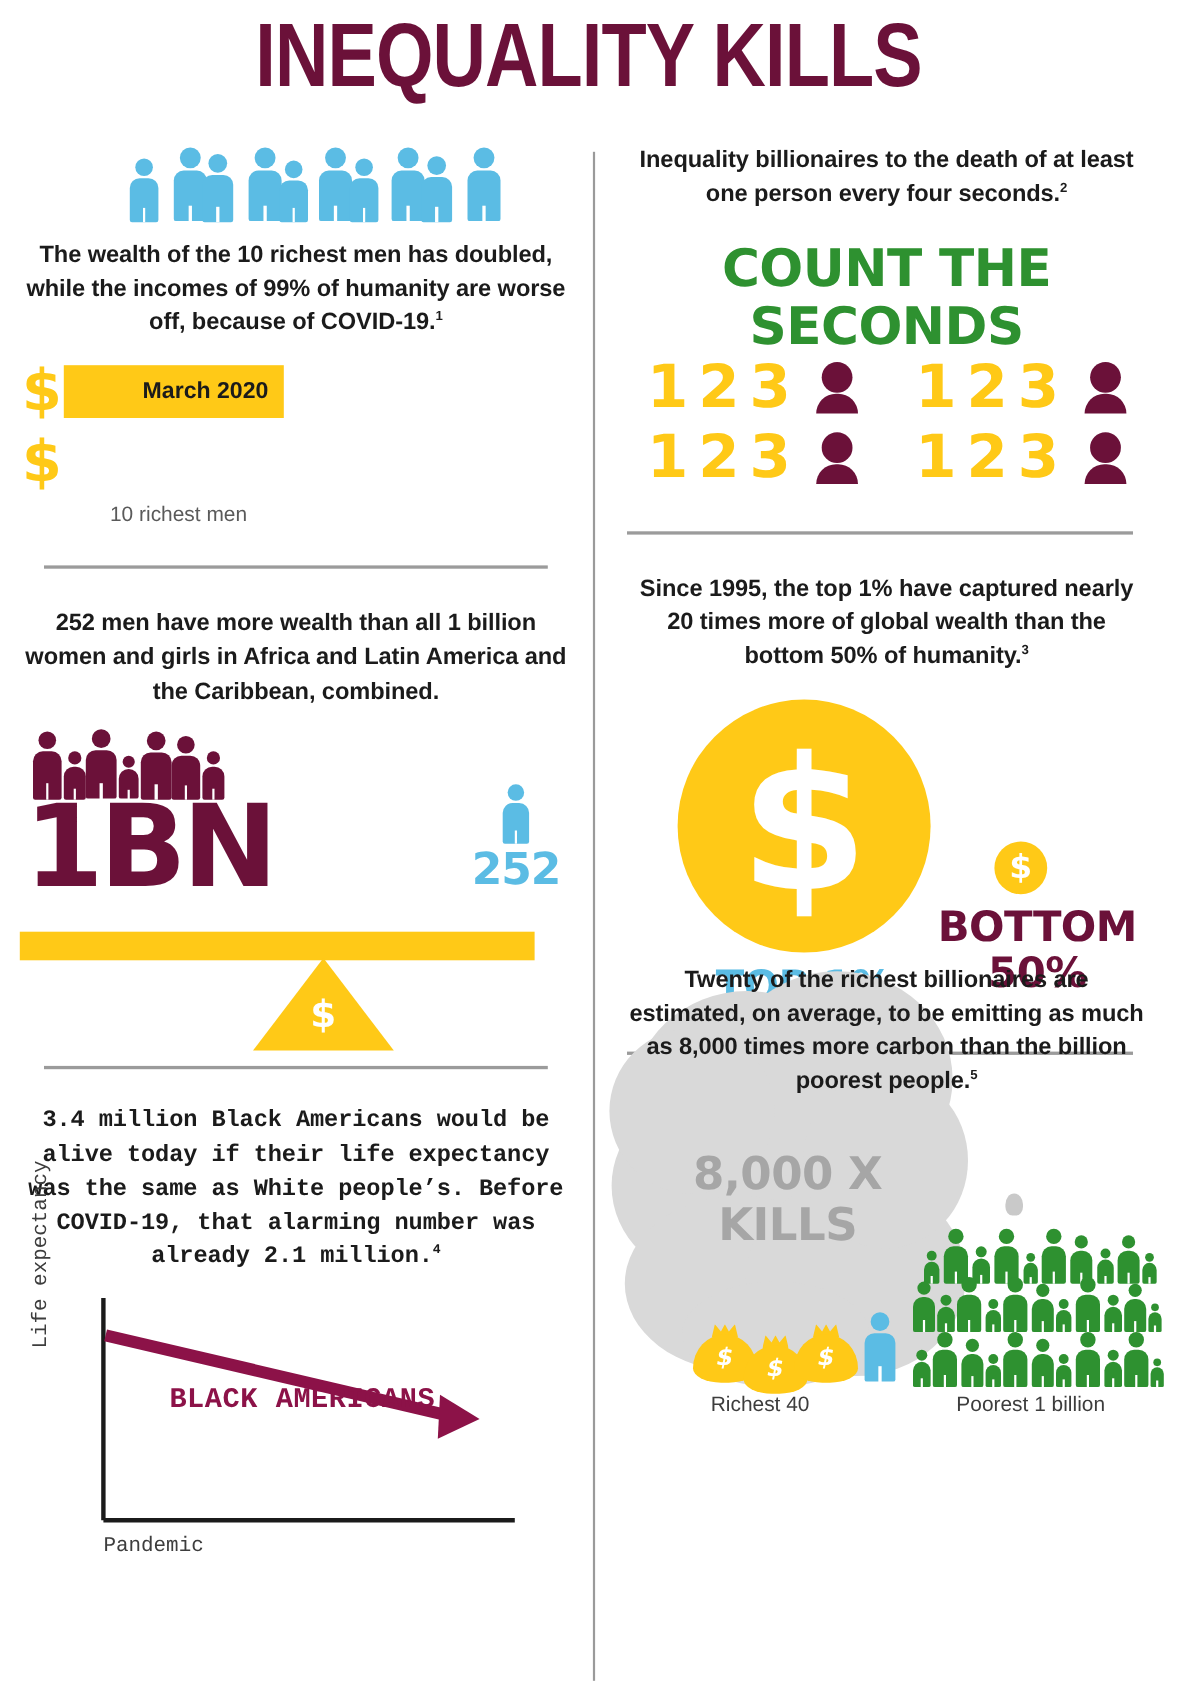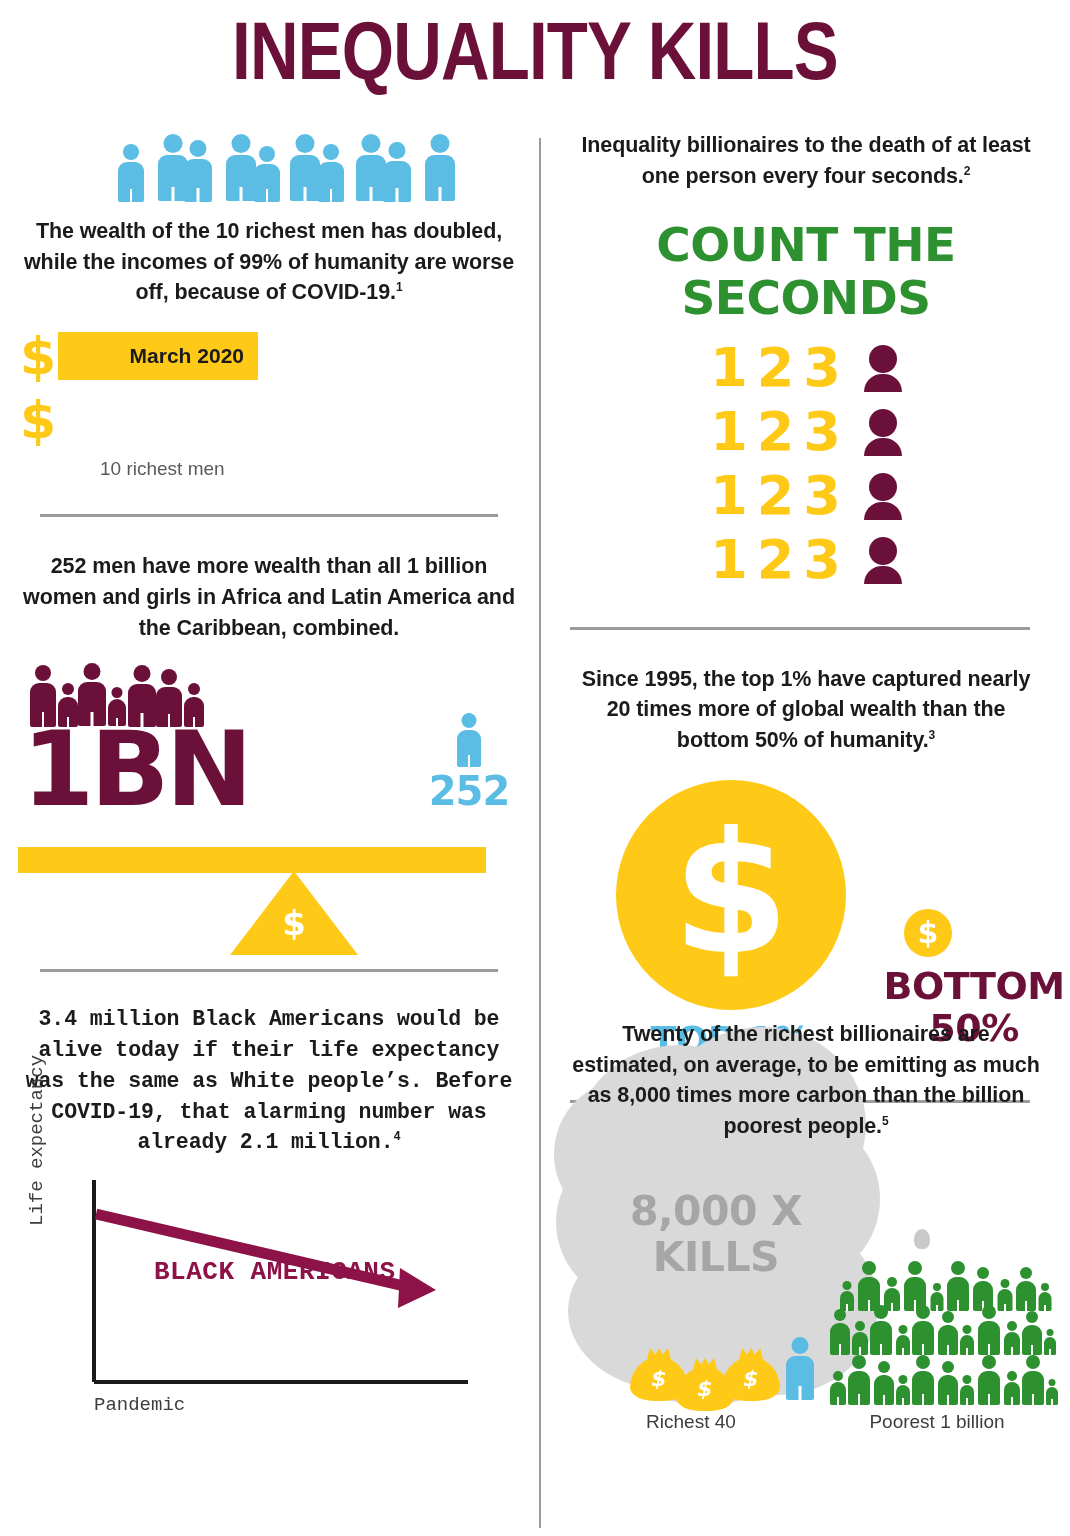--- a/index.html
+++ b/index.html
@@ -143,24 +143,23 @@
     text-align: center;
     color: #2E9130;
     font-weight: bold;
     font-size: 47px;
     line-height: 1.12;
     letter-spacing: -0.5px;
     font-family: "DejaVu Sans", sans-serif;
   }
   .seconds-grid {
     display: grid;
-    grid-template-columns: 1fr;
+    grid-template-columns: 1fr 1fr;
     row-gap: 10px;
     column-gap: 24px;
-    margin-top: 16px;
     padding: 0 14px;
   }
   .sec-cell {
     display: flex;
     align-items: center;
     justify-content: center;
     gap: 14px;
   }
   .sec-digits {
     color: #FFC917;
@@ -318,21 +317,20 @@
     left: 288px;
     top: 200px;
     width: 190px;
     text-align: center;
     color: #6B1139;
     font-weight: bold;
     font-size: 38px;
     line-height: 1.1;
     letter-spacing: -0.5px;
     font-family: "DejaVu Sans", sans-serif;
-    margin-left: 31px;
   }
 
   
   .chart-wrap {
     position: relative;
     height: 260px;
     margin-top: 18px;
     margin-left: 28px;
   }
   .ylabel {

